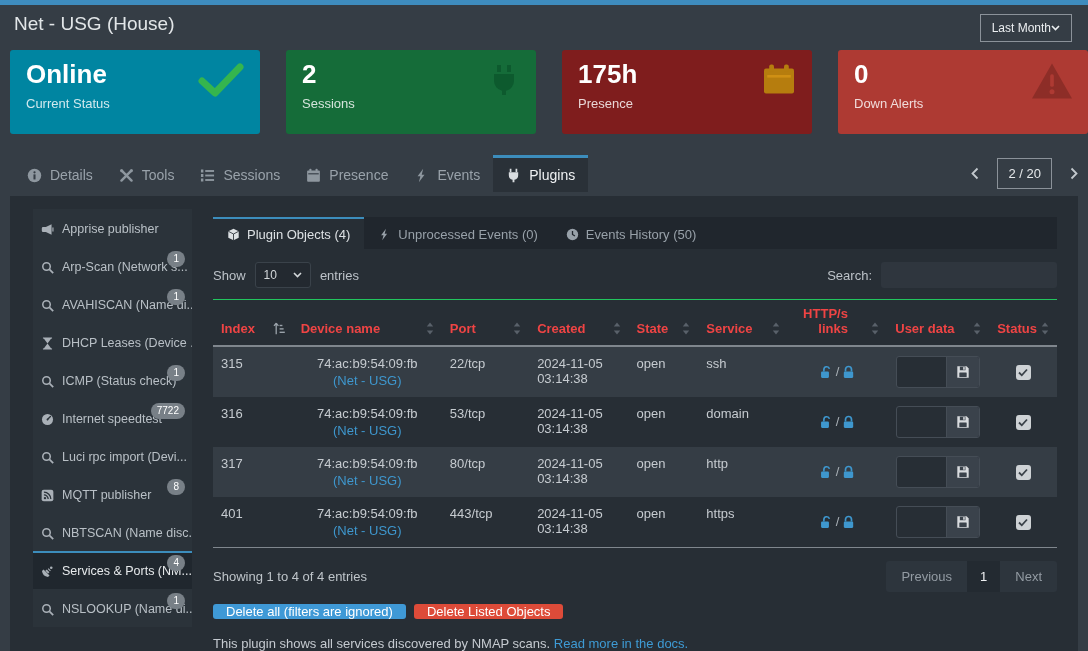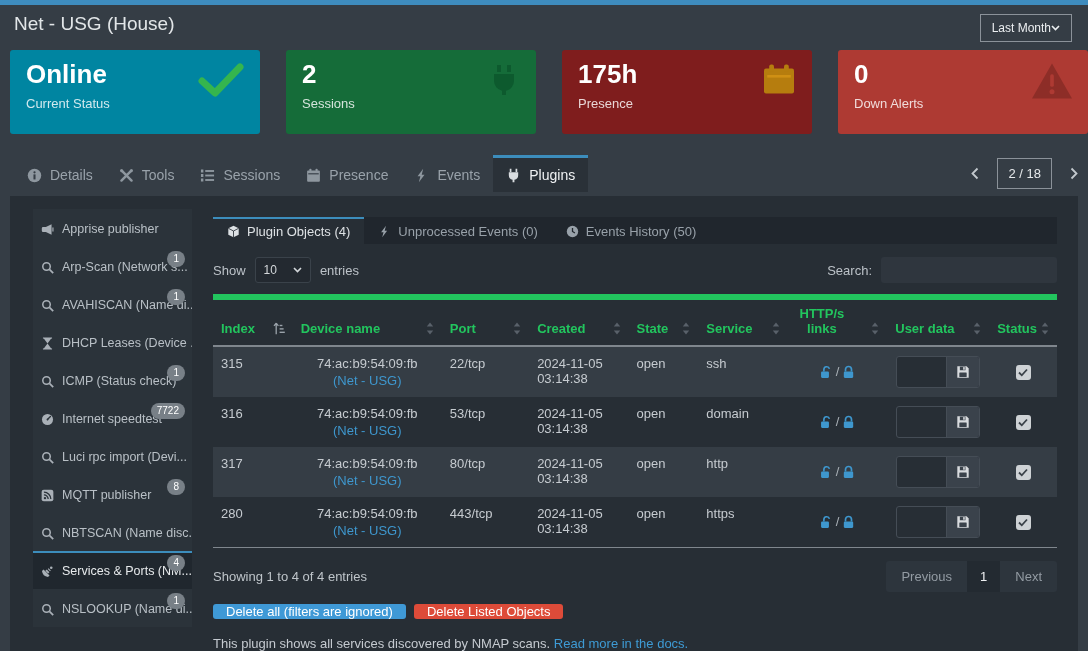--- a/index.html
+++ b/index.html
@@ -52,21 +52,21 @@
   .ptabs { display: flex; background: #20262d; height: 38px; }
   .ptab { display: flex; align-items: center; gap: 7px; padding: 0 14px; font-size: 13px; color: #98a1a9; border-top: 2px solid transparent; cursor: pointer; }
   .ptab.active { background: #272e35; border-top-color: #3c8dbc; color: #dde1e4; }
 
   .controls-row { display: flex; justify-content: space-between; align-items: center; margin: 13px 0 11px; }
   .show-ctl, .search-ctl { display: flex; align-items: center; gap: 9px; font-size: 13px; color: #bcc2c8; }
   .select { display: flex; align-items: center; gap: 16px; background: #232930; border: 1px solid #3a424a; border-radius: 3px; padding: 5px 8px; font-size: 12px; color: #d3d7da; cursor: pointer; }
   .search-input { width: 176px; height: 26px; background: #2f363e; border: none; border-radius: 3px; color: #d3d7da; padding: 0 8px; font-size: 13px; font-family: inherit; }
 
   table { width: 100%; border-collapse: collapse; font-size: 13px; border-bottom: 1px solid #7f868d; }
-  th { font-weight: bold; color: #22c55e; text-align: center; vertical-align: bottom; padding: 6px 8px 9px; border-bottom: 2px solid #7f868d; border-top: 6px solid #22c55e; cursor: pointer; }
+  th { font-weight: bold; color: #ef4444; text-align: right; vertical-align: bottom; padding: 6px 8px 9px; border-bottom: 2px solid #7f868d; border-top: 1px solid #22c55e; cursor: pointer; }
   .th-inner { display: flex; justify-content: space-between; align-items: flex-end; gap: 4px; }
   .sort { color: #59616a; flex-shrink: 0; margin-bottom: 1px; }
   .sort.sa { color: #9aa2aa; }
   td { padding: 9px 8px; vertical-align: top; color: #c6cbd0; }
   tbody tr:nth-child(odd) { background: #353d45; }
   .td-device { text-align: center; }
   .dev-link { color: #3e97ce; text-decoration: none; cursor: pointer; display: inline-block; margin-top: 2px; }
   .td-links { text-align: center; vertical-align: middle; color: #a9b0b6; }
   .lock-a { color: #3e97ce; display: inline-flex; vertical-align: middle; cursor: pointer; margin: 0 2px; }
   .td-user, .td-status { vertical-align: middle; text-align: center; }
@@ -195,21 +195,21 @@
         <path d="M3 4.4h10v3.2a5 5 0 0 1-4 4.9v2.7H7v-2.7a5 5 0 0 1-4-4.9z"></path>
       </svg>
     <span>Plugins</span>
   </div>
   <div class="dev-pager">
     <span class="pg-btn">
         <svg width="8" height="13" viewBox="0 0 8 13">
           <path d="M6.5 1.5l-5 5 5 5" fill="none" stroke="currentColor" stroke-width="1.8"></path>
         </svg>
       </span>
-    <span class="pg-box">2 / 18</span>
+    <span class="pg-box">2 / 20</span>
     <span class="pg-btn">
         <svg width="8" height="13" viewBox="0 0 8 13">
           <path d="M1.5 1.5l5 5-5 5" fill="none" stroke="currentColor" stroke-width="1.8"></path>
         </svg>
       </span>
   </div>
 </div>
 
 <div class="content-wrap">
 
@@ -581,21 +581,21 @@
                 </button>
               </span>
             </td>
           <td class="td-status"><span class="cb">
                 <svg width="10" height="9" viewBox="0 0 10 9">
                   <path d="M1 4.5l2.8 2.8L9 1.5" fill="none" stroke="#3a4148" stroke-width="1.8"></path>
                 </svg>
               </span></td>
         </tr>
         <tr>
-          <td>280</td>
+          <td>401</td>
           <td class="td-device"><div>74:ac:b9:54:09:fb</div><a class="dev-link">(Net - USG)</a></td>
           <td>443/tcp</td>
           <td>
               <div>2024-11-05</div>
               <div>03:14:38</div>
             </td>
           <td>open</td>
           <td>https</td>
           <td class="td-links"><a class="lock-a">
                 <svg width="15" height="15" viewBox="0 0 16 16">

